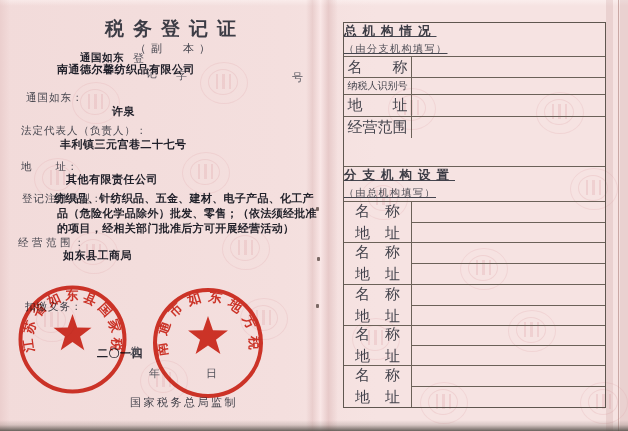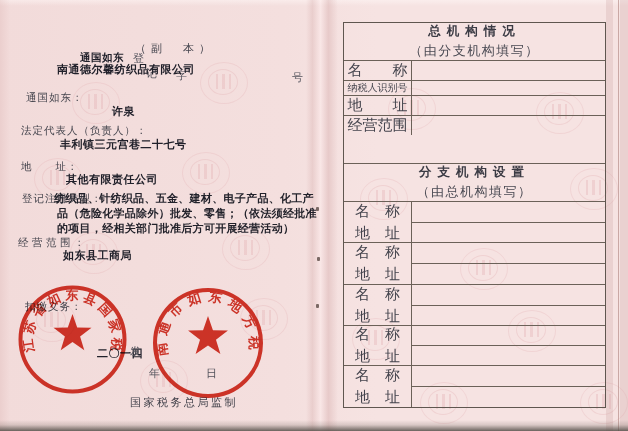--- a/index.html
+++ b/index.html
@@ -32,23 +32,23 @@
   .title{font-size:19px;font-weight:bold;letter-spacing:9px;color:#3c3c45;text-align:center;}
   .subtitle-copy{font-size:11px;letter-spacing:5px;color:#45454e;text-align:center;}
   .scope-line{font-family:"DejaVu Sans","Liberation Sans",sans-serif;font-weight:bold;color:#22222b;font-size:11px;letter-spacing:.3px;}
   .footer-line{font-size:11px;letter-spacing:2.5px;color:#3f3f48;padding-left:24px;}
   .stamp{position:absolute;mix-blend-mode:multiply;opacity:.92;}
   
   .rtable{position:absolute;left:343px;top:22px;width:263px;height:386px;
     border:1.5px solid #5f564f;box-sizing:border-box;display:flex;flex-direction:column;background:rgba(255,255,255,0);}
   .trow{display:flex;border-top:1px solid #6b6158;box-sizing:border-box;}
   .trow:first-child{border-top:none;}
-  .thead{flex-direction:column;align-items:center;justify-content:center;}
+  .thead{flex-direction:column;justify-content:center;text-decoration:underline;}
   .sec-title{font-size:12.5px;font-weight:bold;letter-spacing:6px;color:#3b3b44;}
-  .sec-sub{font-size:13px;letter-spacing:1.5px;color:#4a4a53;margin-top:2px;}
+  .sec-sub{font-size:10px;letter-spacing:1.5px;color:#4a4a53;margin-top:2px;}
   .tlabel{width:68px;border-right:1px solid #6b6158;box-sizing:border-box;display:flex;align-items:center;justify-content:center;font-size:15px;color:#44444d;}
   .tlabel.two{flex-direction:column;justify-content:center;gap:3px;}
   .tval{flex:1;}
   .tvals{flex:1;display:flex;flex-direction:column;}
   .tv{flex:1;}
   .tv.top{border-bottom:1px solid #6b6158;}
   svg text{font-family:"DejaVu Serif","Liberation Serif",serif;}
 </style>
 </head>
 <body>
@@ -67,20 +67,21 @@
   <div class="wm" style="left:388px;top:88px"></div>
   <div class="wm" style="left:536px;top:92px"></div>
   <div class="wm" style="left:360px;top:178px"></div>
   <div class="wm" style="left:570px;top:168px"></div>
   <div class="wm" style="left:460px;top:248px"></div>
   <div class="wm" style="left:352px;top:318px"></div>
   <div class="wm" style="left:508px;top:310px"></div>
   <div class="wm" style="left:420px;top:382px"></div>
   <div class="wm" style="left:580px;top:382px"></div>
 
+  <div class="abs title" style="left:70px;top:16px;width:210px;">税务登记证</div>
   <div class="abs subtitle-copy" style="left:70px;top:41px;width:210px;">（副　本）</div>
 
   <div class="abs typed" style="left:80px;top:51px;font-size:10.5px;">通国如东</div>
   <div class="abs formchar" style="left:133px;top:51px;">登</div>
   <div class="abs formchar" style="left:146px;top:66px;z-index:1;">记</div>
   <div class="abs typed" style="left:57px;top:62px;z-index:2;">南通德尔馨纺织品有限公司</div>
   <div class="abs formchar" style="left:176px;top:68px;">字</div>
   <div class="abs formchar" style="left:292px;top:70px;">号</div>
 
   <div class="abs lbl" style="left:26px;top:91px;">通国如东：</div>

